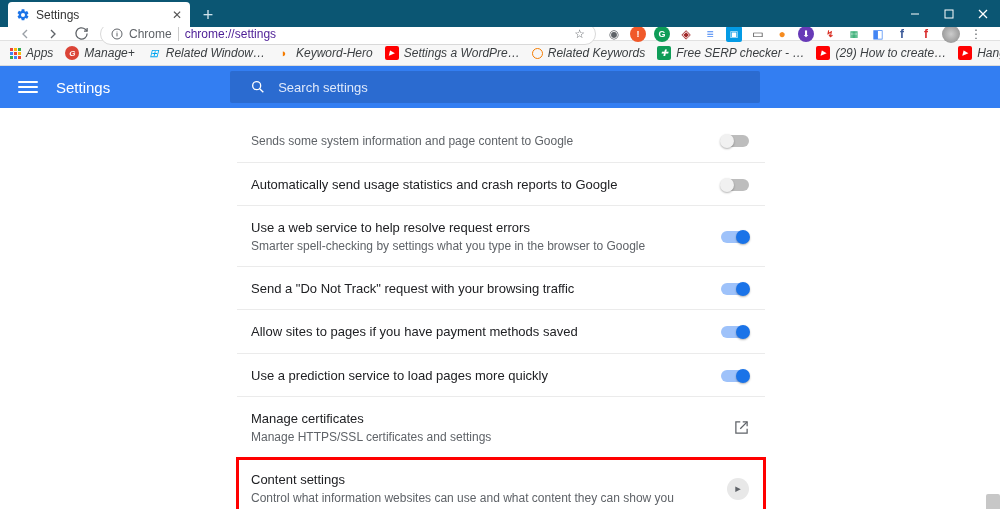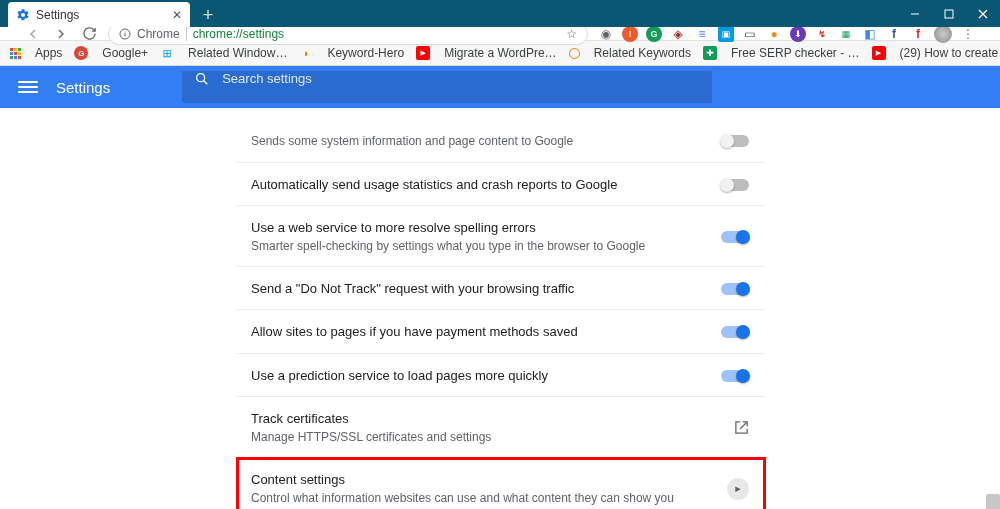--- a/index.html
+++ b/index.html
@@ -9,53 +9,53 @@
   .win-titlebar { height:27px; background:#0b5673; color:#fff; display:flex; align-items:center; position:relative; }
   .tab-strip { height:27px; display:flex; align-items:flex-end; padding-left:8px; gap:0; }
   .tab { height:25px; width:182px; background:#fff; border-top-left-radius:4px; border-top-right-radius:4px; display:flex; align-items:center; padding:0 8px; font-size:12px; color:#333; position:relative; }
   .tab .gear { width:14px; height:14px; margin-right:6px; display:flex; align-items:center; justify-content:center; color:#1a73e8;}
   .tab .close { margin-left:auto; color:#555; font-size:12px; cursor:pointer; }
   .new-tab { width:24px; height:24px; display:flex; align-items:center; justify-content:center; color:#cfe3ec; font-size:18px; margin-left:6px;}
   .win-controls { position:absolute; right:0; top:0; height:27px; display:flex; }
   .win-controls div { width:34px; display:flex; align-items:center; justify-content:center; color:#fff; font-size:11px;}
   
   
-  .addr-row { height:14px; background:#fff; border-bottom:1px solid #e1e1e1; display:flex; align-items:center; padding:0 24px; gap:10px;}
+  .addr-row { height:14px; background:#fff; border-bottom:1px solid #e1e1e1; display:flex; align-items:center; padding:0 16px; gap:10px;}
   .nav-btn { width:18px; height:18px; display:flex; align-items:center; justify-content:center; color:#bcbcbc; }
   .nav-btn.active { color:#5f6368; }
   .omnibox { flex:1; height:22px; border:1px solid #d9d9d9; border-radius:11px; display:flex; align-items:center; padding:0 10px; font-size:12px; color:#5f6368; gap:6px; background:#fff;}
   .omnibox .lock { color:#5f6368; font-size:12px; display:flex; align-items:center; }
   .omnibox .proto { color:#5f6368; border-right:1px solid #ccc; padding-right:6px;}
-  .omnibox .url { color:#15803d; }
+  .omnibox .url { color:#4c1d95; }
   .omnibox .star { margin-left:auto; color:#5f6368; }
   .ext-icons { display:flex; align-items:center; gap:8px; }
   .ext-icons span { width:16px; height:16px; display:flex; align-items:center; justify-content:center; font-size:12px;}
   .menu-dots { color:#5f6368; font-size:16px; padding:0 4px;}
 
   
   .bookmarks-bar { height:25px; background:#f7f7f7; border-bottom:1px solid #dcdcdc; display:flex; align-items:center; padding:0 10px; gap:12px; font-size:12px; color:#3c4043; overflow:hidden;}
-  .bookmark { display:flex; align-items:center; gap:14px; white-space:nowrap; cursor:pointer;}
+  .bookmark { display:flex; align-items:center; gap:5px; white-space:nowrap; cursor:pointer;font-style:italic;}
   .bookmark .fav { width:14px; height:14px; display:flex; align-items:center; justify-content:center; font-size:11px;}
   .apps-ico { display:grid; grid-template-columns:repeat(3,3px); grid-auto-rows:3px; gap:1px;}
   .apps-ico div { background:#ea4335; }
   .apps-ico div:nth-child(2){background:#fbbc04;}
   .apps-ico div:nth-child(3){background:#34a853;}
   .apps-ico div:nth-child(4){background:#4285f4;}
   .apps-ico div:nth-child(5){background:#ea4335;}
   .apps-ico div:nth-child(6){background:#fbbc04;}
   .apps-ico div:nth-child(7){background:#34a853;}
   .apps-ico div:nth-child(8){background:#4285f4;}
   .apps-ico div:nth-child(9){background:#ea4335;}
 
   
   .blue-header { height:42px; background:#337ef2; display:flex; align-items:center; padding:0 18px; color:#fff; }
   .hamburger { width:20px; display:flex; flex-direction:column; gap:3px; margin-right:18px; cursor:pointer;}
   .hamburger span { height:2px; background:#fff; border-radius:1px;}
   .header-title { font-size:15px; font-weight:500; }
-  .search-wrap { margin-left:72px; width:530px; height:32px; background:#2b6bd0; border-radius:2px; display:flex; padding:0 12px; color:#dfe9fb; font-size:13px; gap:12px;}
+  .search-wrap { margin-left:120px; width:530px; height:32px; background:#2b6bd0; border-radius:2px; display:flex; align-items:center; padding:0 20px; color:#dfe9fb; font-size:13px; gap:12px;}
   .search-wrap .mag { color:#fff; }
 
   
   .content { position:absolute; left:0; right:0; top:124px; bottom:0; background:#fff; overflow:hidden;}
   .panel { width:528px; margin-left:237px; background:#fff; }
   .row { min-height:39px; border-bottom:1px solid #ebebeb; padding:13px 16px 11px 14px; display:flex; align-items:center; position:relative;}
   .row:last-child { border-bottom:none;}
   .row-text { flex:1; }
   .row-title { font-size:13px; color:#202124; line-height:1.4;}
   .row-sub { font-size:12px; color:#5f6368; line-height:1.4; margin-top:1px;}
@@ -168,33 +168,33 @@
         <div></div>
         <div></div>
         <div></div>
         <div></div>
         <div></div>
       </span>
     <span>Apps</span>
   </div>
   <div class="bookmark">
     <span class="fav" style="background:#db4437;border-radius:50%;color:#fff;font-size:8px;font-weight:bold">G</span>
-    <span>Google+</span>
+    <span>Manage+</span>
   </div>
   <div class="bookmark">
     <span class="fav" style="color:#00a4ef">⊞</span>
     <span>Related Window…</span>
   </div>
   <div class="bookmark">
     <span class="fav" style="color:#f57c00">◗</span>
     <span>Keyword-Hero</span>
   </div>
   <div class="bookmark">
     <span class="fav" style="background:#ff0000;color:#fff;border-radius:2px;font-size:7px">▶</span>
-    <span>Migrate a WordPre…</span>
+    <span>Settings a WordPre…</span>
   </div>
   <div class="bookmark">
     <span class="fav" style="border:1.5px solid #f57c00;border-radius:50%;width:11px;height:11px"></span>
     <span>Related Keywords</span>
   </div>
   <div class="bookmark">
     <span class="fav" style="background:#0f9d58;color:#fff;font-size:9px;border-radius:2px">✚</span>
     <span>Free SERP checker - …</span>
   </div>
   <div class="bookmark">
@@ -238,21 +238,21 @@
 
     <div class="row">
       <div class="row-text">
         <div class="row-title">Automatically send usage statistics and crash reports to Google</div>
       </div>
       <div class="toggle off"></div>
     </div>
 
     <div class="row">
       <div class="row-text">
-        <div class="row-title">Use a web service to more resolve spelling errors</div>
+        <div class="row-title">Use a web service to help resolve request errors</div>
         <div class="row-sub">Smarter spell-checking by settings what you type in the browser to Google</div>
       </div>
       <div class="toggle on"></div>
     </div>
 
     <div class="row">
       <div class="row-text">
         <div class="row-title">Send a "Do Not Track" request with your browsing traffic</div>
       </div>
       <div class="toggle on"></div>
@@ -267,21 +267,21 @@
 
     <div class="row">
       <div class="row-text">
         <div class="row-title">Use a prediction service to load pages more quickly</div>
       </div>
       <div class="toggle on"></div>
     </div>
 
     <div class="row">
       <div class="row-text">
-        <div class="row-title">Track certificates</div>
+        <div class="row-title">Manage certificates</div>
         <div class="row-sub">Manage HTTPS/SSL certificates and settings</div>
       </div>
       <span class="launch">
         <svg width="15" height="15" viewBox="0 0 24 24" fill="none" stroke="#5f6368" stroke-width="2">
             <path d="M14 3h7v7"></path>
             <path d="M10 14 21 3"></path>
             <path d="M21 14v7H3V3h7"></path>
           </svg>
       </span>
     </div>

